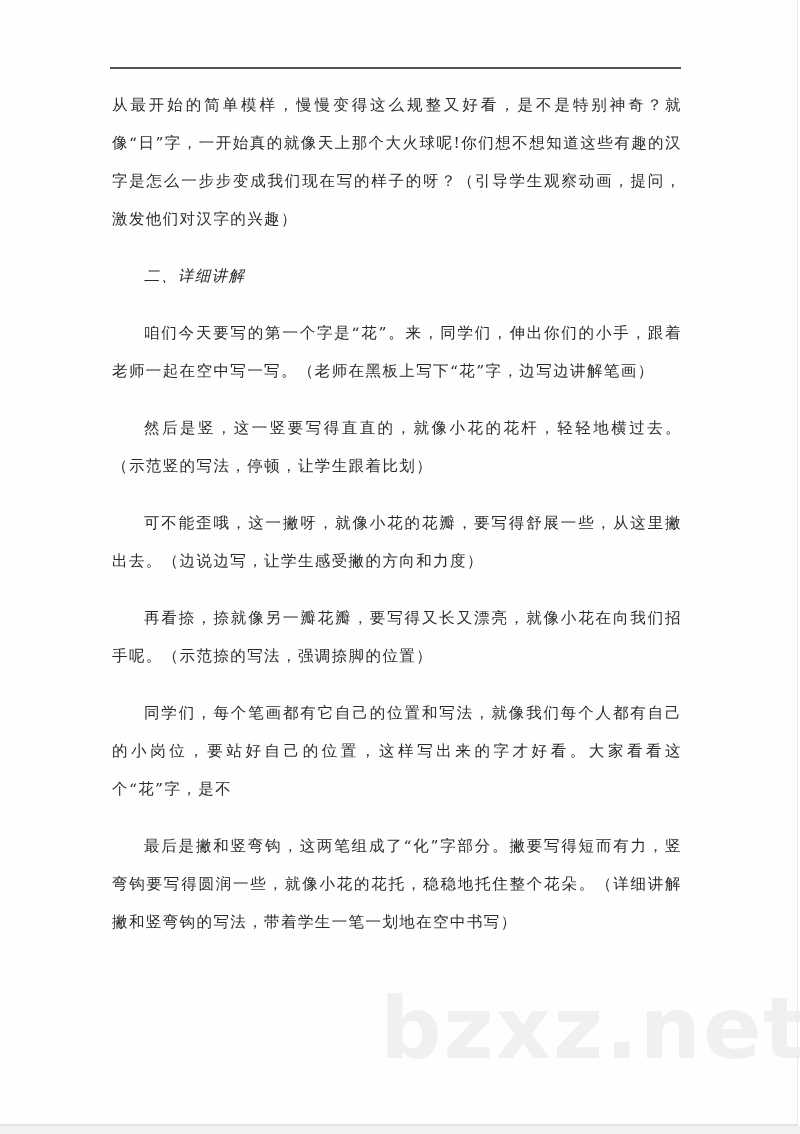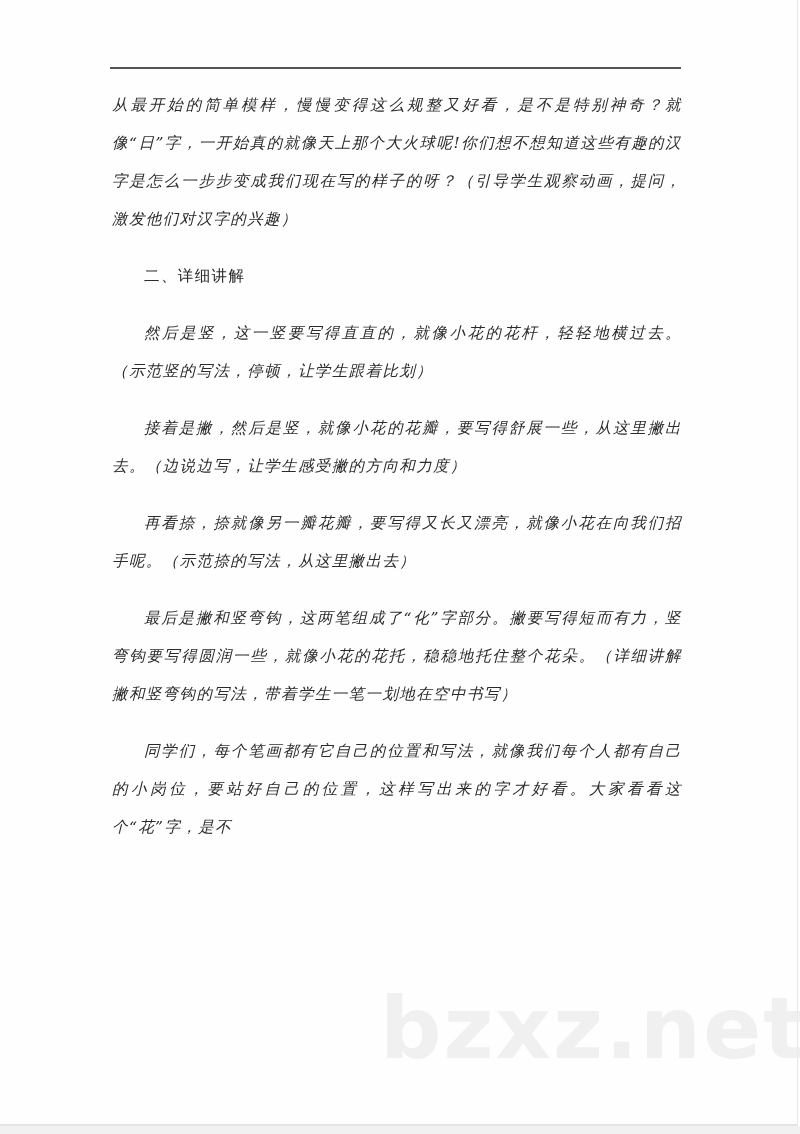--- a/index.html
+++ b/index.html
@@ -47,28 +47,28 @@
       top: 86px;
       width: 572px;
       font-size: 15.5px;
       line-height: 38px;
       letter-spacing: 1.4px;
     }
     .para {
       margin: 0 2px 19px 0;
       text-align: justify;
       text-align-last: left;
-      font-style: italic;
     }
     .para.indent {
       text-indent: 32px;
     }
     .heading {
       margin: 0 0 19px 0;
       text-indent: 32px;
+      font-style: italic;
     }
     .watermark {
       position: absolute;
       left: 380px;
       top: 978px;
       font-family: "DejaVu Sans", "Liberation Sans", sans-serif;
       font-weight: bold;
       font-size: 86px;
       line-height: 100px;
       letter-spacing: 2px;
@@ -83,20 +83,21 @@
 <body>
 
 <div class="page">
   <div class="header-rule"></div>
 
   <div class="watermark">bzxz.net</div>
 
   <div class="content">
     <p class="para">从最开始的简单模样，慢慢变得这么规整又好看，是不是特别神奇？就像“日”字，一开始真的就像天上那个大火球呢!你们想不想知道这些有趣的汉字是怎么一步步变成我们现在写的样子的呀？（引导学生观察动画，提问，激发他们对汉字的兴趣）</p>
     <p class="heading">二、详细讲解</p>
+    <p class="para indent">咱们今天要写的第一个字是“花”。来，同学们，伸出你们的小手，跟着老师一起在空中写一写。（老师在黑板上写下“花”字，边写边讲解笔画）</p>
     <p class="para indent">然后是竖，这一竖要写得直直的，就像小花的花杆，轻轻地横过去。（示范竖的写法，停顿，让学生跟着比划）</p>
-    <p class="para indent">接着是撇，然后是竖，就像小花的花瓣，要写得舒展一些，从这里撇出去。（边说边写，让学生感受撇的方向和力度）</p>
-    <p class="para indent">再看捺，捺就像另一瓣花瓣，要写得又长又漂亮，就像小花在向我们招手呢。（示范捺的写法，从这里撇出去）</p>
+    <p class="para indent">可不能歪哦，这一撇呀，就像小花的花瓣，要写得舒展一些，从这里撇出去。（边说边写，让学生感受撇的方向和力度）</p>
+    <p class="para indent">再看捺，捺就像另一瓣花瓣，要写得又长又漂亮，就像小花在向我们招手呢。（示范捺的写法，强调捺脚的位置）</p>
+    <p class="para indent">同学们，每个笔画都有它自己的位置和写法，就像我们每个人都有自己的小岗位，要站好自己的位置，这样写出来的字才好看。大家看看这个“花”字，是不</p>
     <p class="para indent">最后是撇和竖弯钩，这两笔组成了“化”字部分。撇要写得短而有力，竖弯钩要写得圆润一些，就像小花的花托，稳稳地托住整个花朵。（详细讲解撇和竖弯钩的写法，带着学生一笔一划地在空中书写）</p>
-    <p class="para indent">同学们，每个笔画都有它自己的位置和写法，就像我们每个人都有自己的小岗位，要站好自己的位置，这样写出来的字才好看。大家看看这个“花”字，是不</p>
   </div>
 </div>
 <div class="bottom-strip"></div>
 
 </body></html>

